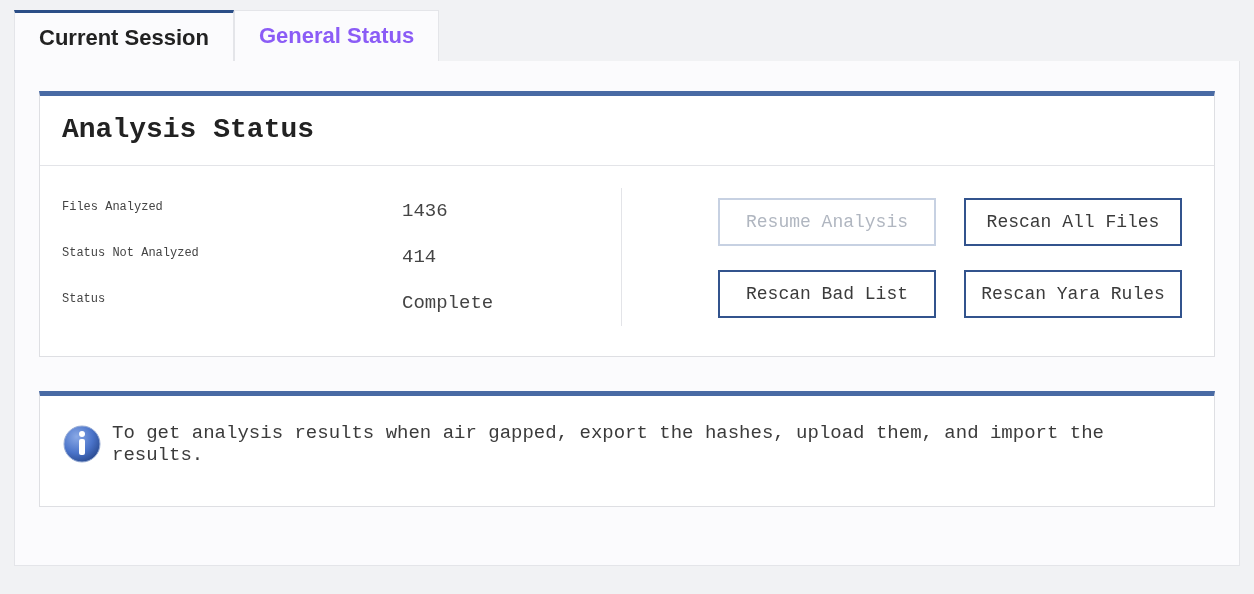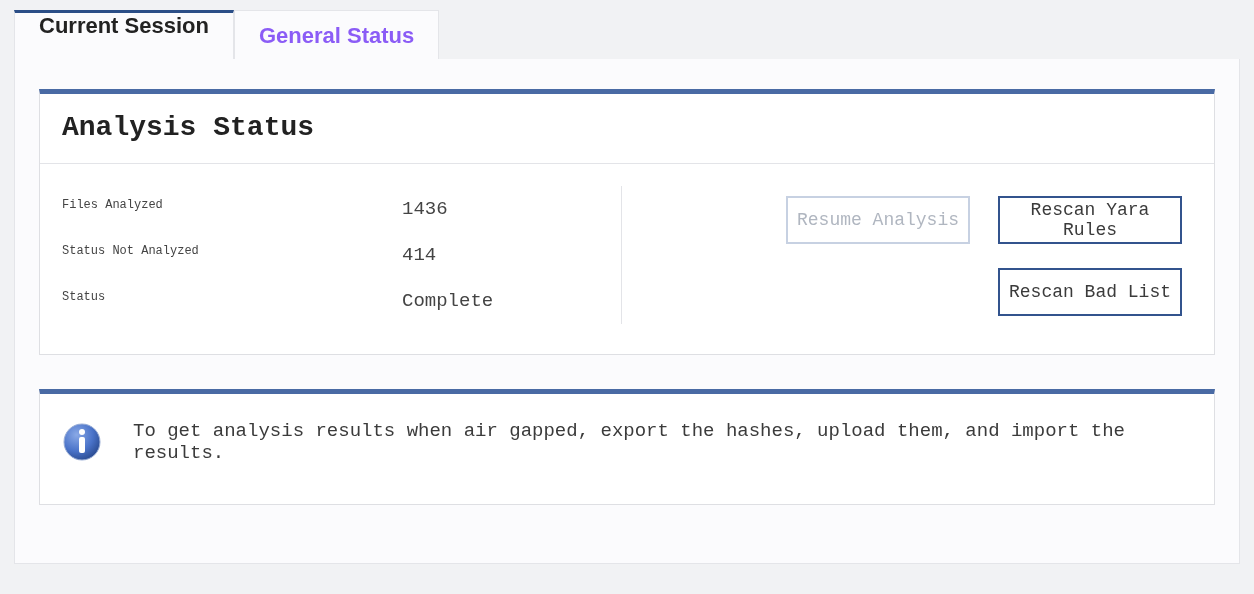--- a/index.html
+++ b/index.html
@@ -29,21 +29,21 @@
       border-bottom: none;
       cursor: pointer;
       position: relative;
     }
     .tab.active {
       color: #222;
       background: #fbfbfd;
       border-top: 3px solid #2b4e87;
       border-left: 1px solid #e4e5e9;
       border-right: 1px solid #e4e5e9;
-      padding-top: 0;
+      padding-top: 12px;
       z-index: 2;
     }
     .tab-panel {
       background: #fbfbfd;
       border: 1px solid #e4e5e9;
       border-top: none;
       padding: 30px 24px 24px 24px;
     }
     .card {
       border: 1px solid #dedfe3;
@@ -86,42 +86,42 @@
     .btn-col {
       flex: 1;
       display: flex;
       flex-wrap: wrap;
       align-content: flex-start;
       justify-content: flex-end;
       gap: 24px 28px;
       padding: 10px 4px 0 40px;
     }
     .btn {
-      width: 184px;
+      width: 218px;
       height: 48px;
       border: 2px solid #32538d;
       background: #ffffff;
       color: #3b3b3b;
       font-size: 18px;
       font-family: inherit;
       cursor: pointer;
       display: inline-flex;
       align-items: center;
       justify-content: center;
     }
     .btn.disabled {
       border: 2px solid #c7d1e2;
       color: #b0b6c0;
       cursor: default;
     }
     .offline-body {
       padding: 26px 22px 40px 22px;
       display: flex;
       align-items: center;
-      gap: 31px;
+      gap: 10px;
     }
     .info-icon {
       width: 40px;
       height: 40px;
       flex-shrink: 0;
     }
     .offline-text {
       font-size: 19px;
       color: #3b3b3b;
     }
@@ -150,22 +150,23 @@
           <div class="stat-label">Status Not Analyzed</div>
           <div class="stat-value">414</div>
         </div>
         <div class="stat-row">
           <div class="stat-label">Status</div>
           <div class="stat-value">Complete</div>
         </div>
       </div>
       <div class="btn-col">
         <button class="btn disabled">Resume Analysis</button>
+        <button class="btn">Rescan All Files</button>
+        <button class="btn">Rescan Bad List</button>
         <button class="btn">Rescan Yara Rules</button>
-        <button class="btn">Rescan Bad List</button>
       </div>
     </div>
   </div>
 
   <div class="card">
     <div class="offline-body">
       <span class="info-icon">
         <svg viewBox="0 0 40 40" width="40" height="40">
           <defs>
             <radialGradient id="g1" cx="0.35" cy="0.3" r="0.75">

